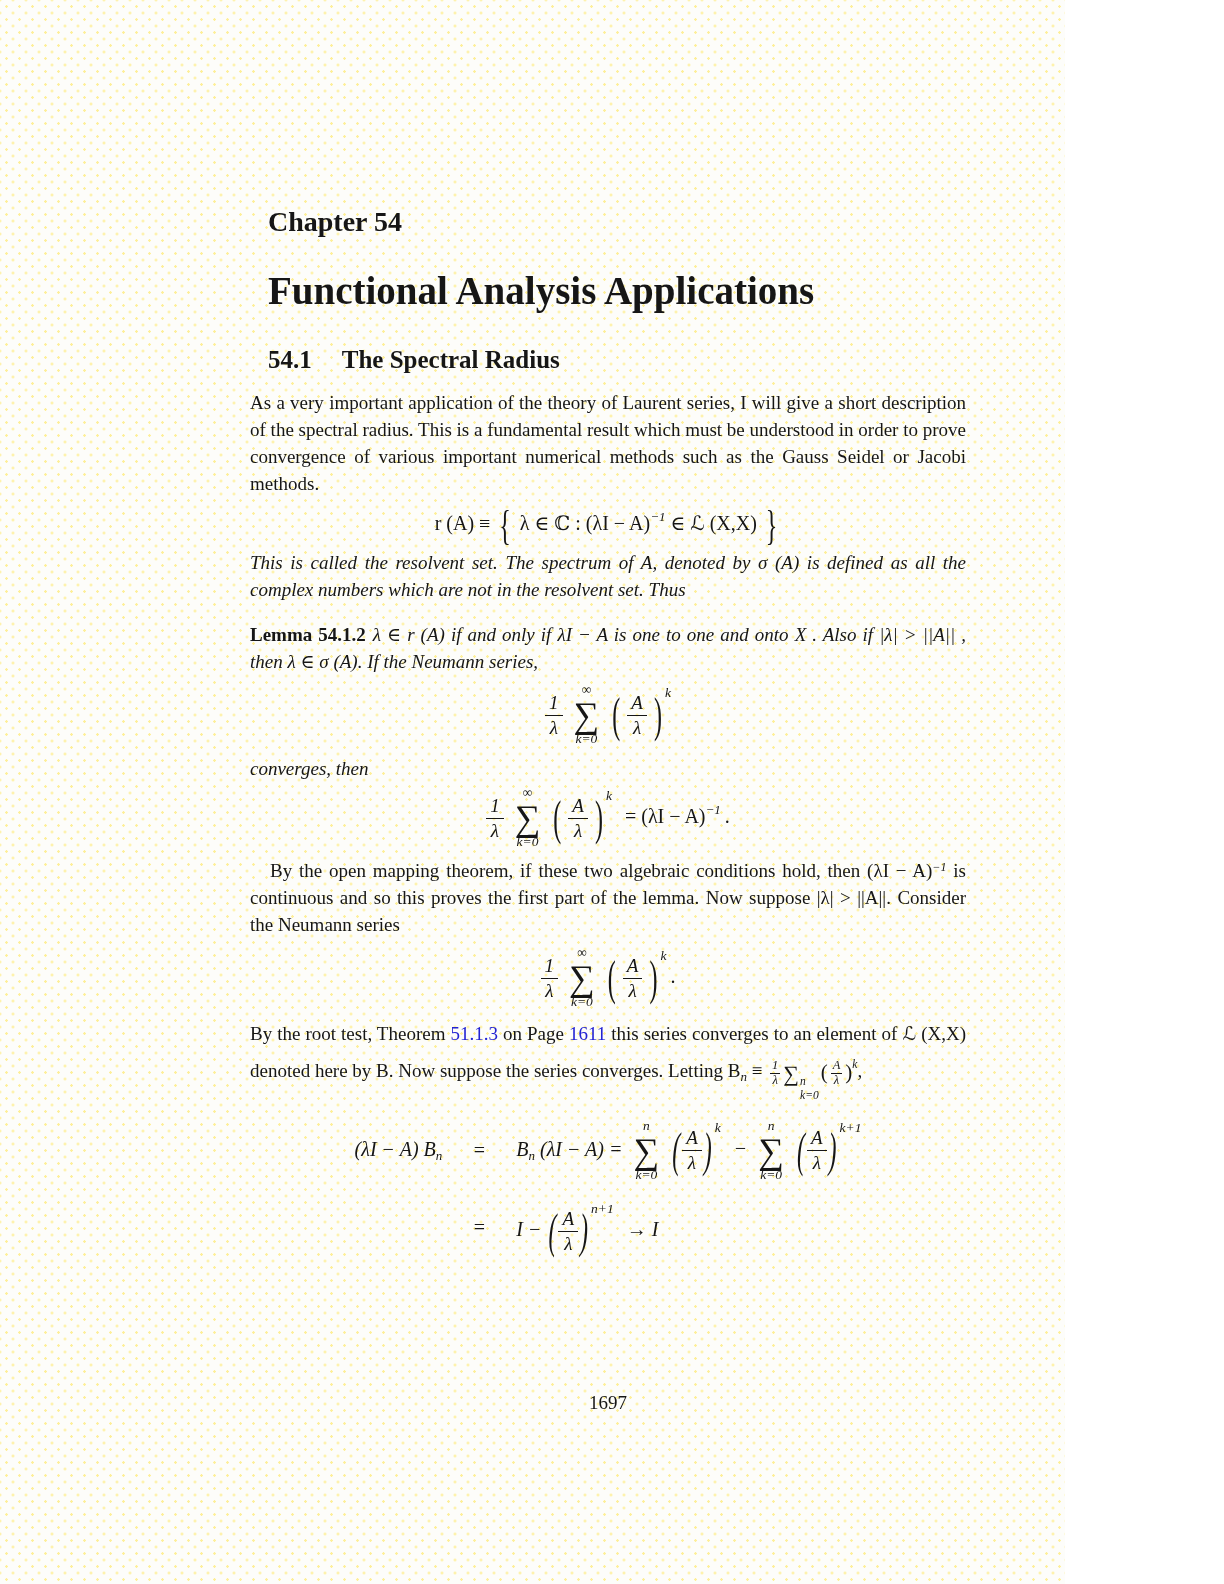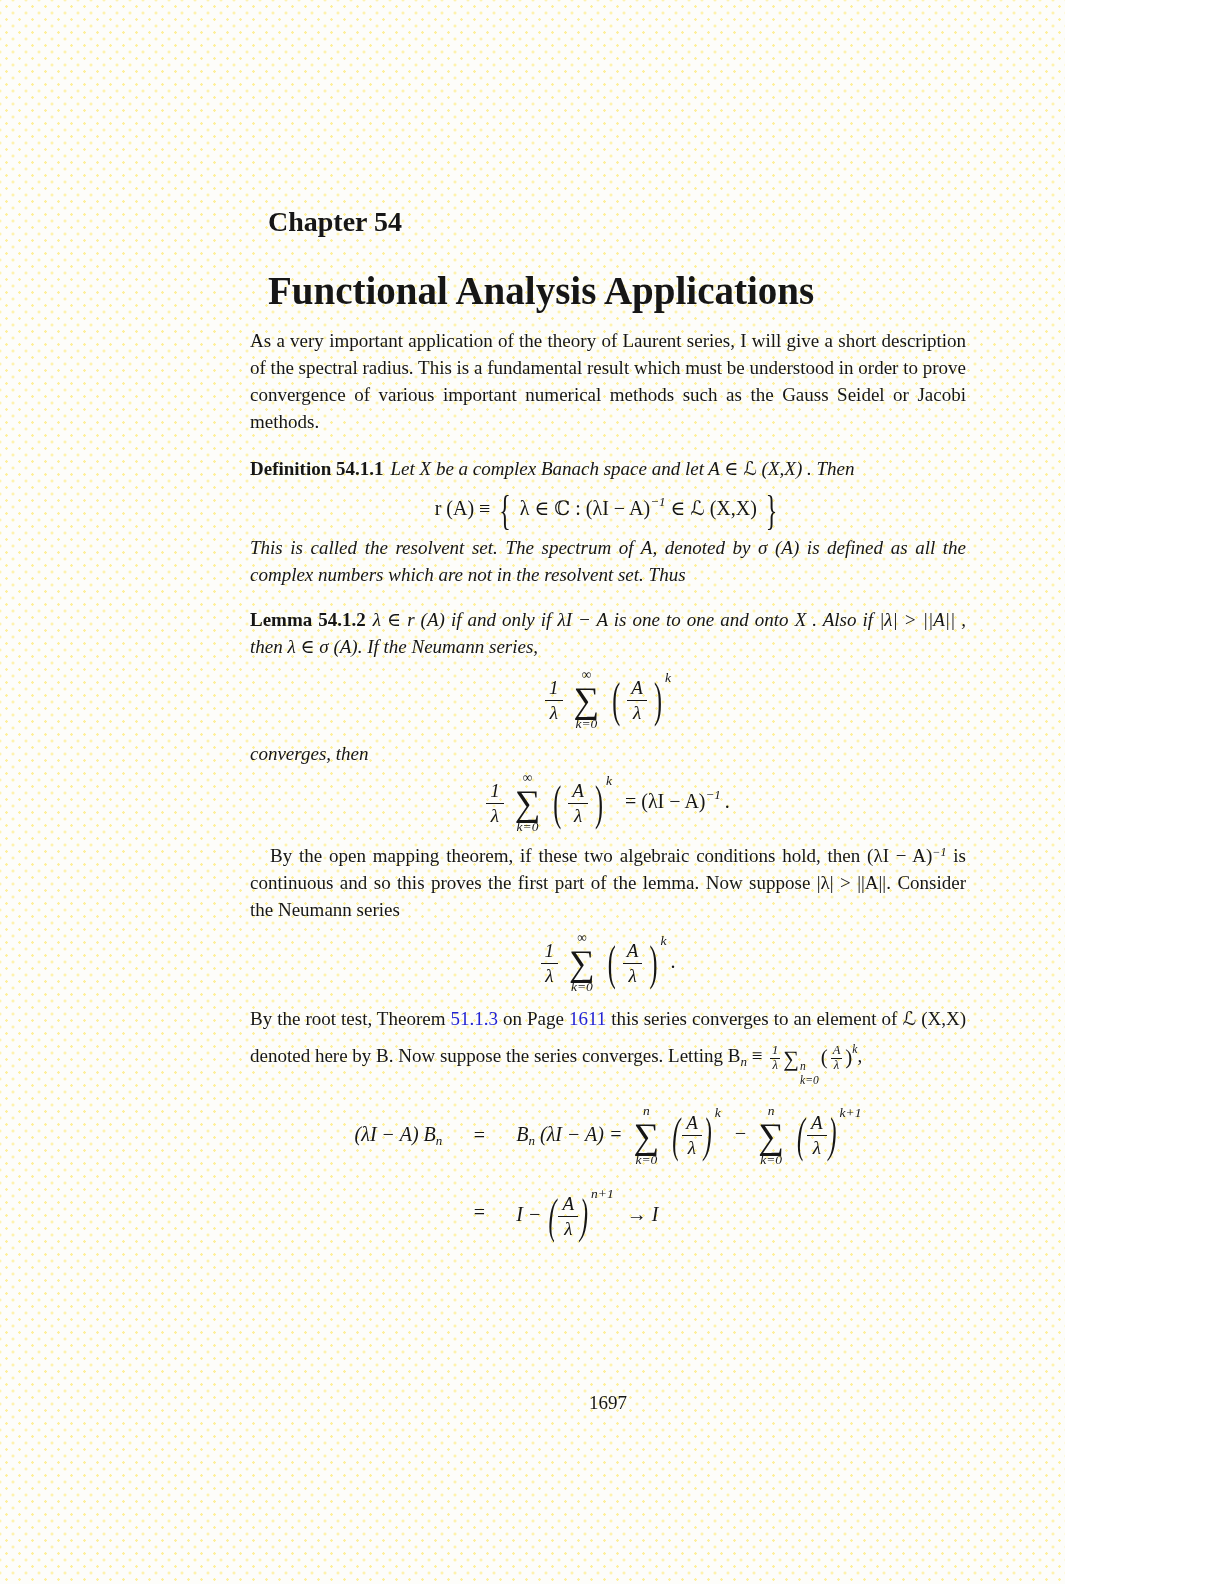--- a/index.html
+++ b/index.html
@@ -74,24 +74,24 @@
 </style>
 </head>
 <body>
 
 <div class="sheet">
   <div class="content">
 
     <div class="chapter-label">Chapter 54</div>
     <div class="chapter-title">Functional Analysis Applications</div>
 
+    <div class="section-heading"><span class="sec-num">54.1</span><span>The Spectral Radius</span></div>
 
     <p class="body-par intro">As a very important application of the theory of Laurent series, I will give a short description of the spectral radius. This is a fundamental result which must be understood in order to prove convergence of various important numerical methods such as the Gauss Seidel or Jacobi methods.</p>
 
-    <p class="body-par def-par"><b class="blabel">Definition 54.1.1</b><i class="ibody">Let X be a complex Banach space and let A ∈ ℒ (X,X) . Then</i></p>
 
     <div class="eq eq-resolvent">
       <span class="mit">r (A) ≡</span>
       <span class="brace">{</span>
       <span class="mit">λ ∈ ℂ : (λI − A)</span><sup class="sup">−1</sup>
       <span class="mit">∈ ℒ (X,X)</span>
       <span class="brace">}</span>
     </div>
 
     <p class="body-par italic-par">This is called the resolvent set. The spectrum of A, denoted by σ (A) is defined as all the complex numbers which are not in the resolvent set. Thus</p>

